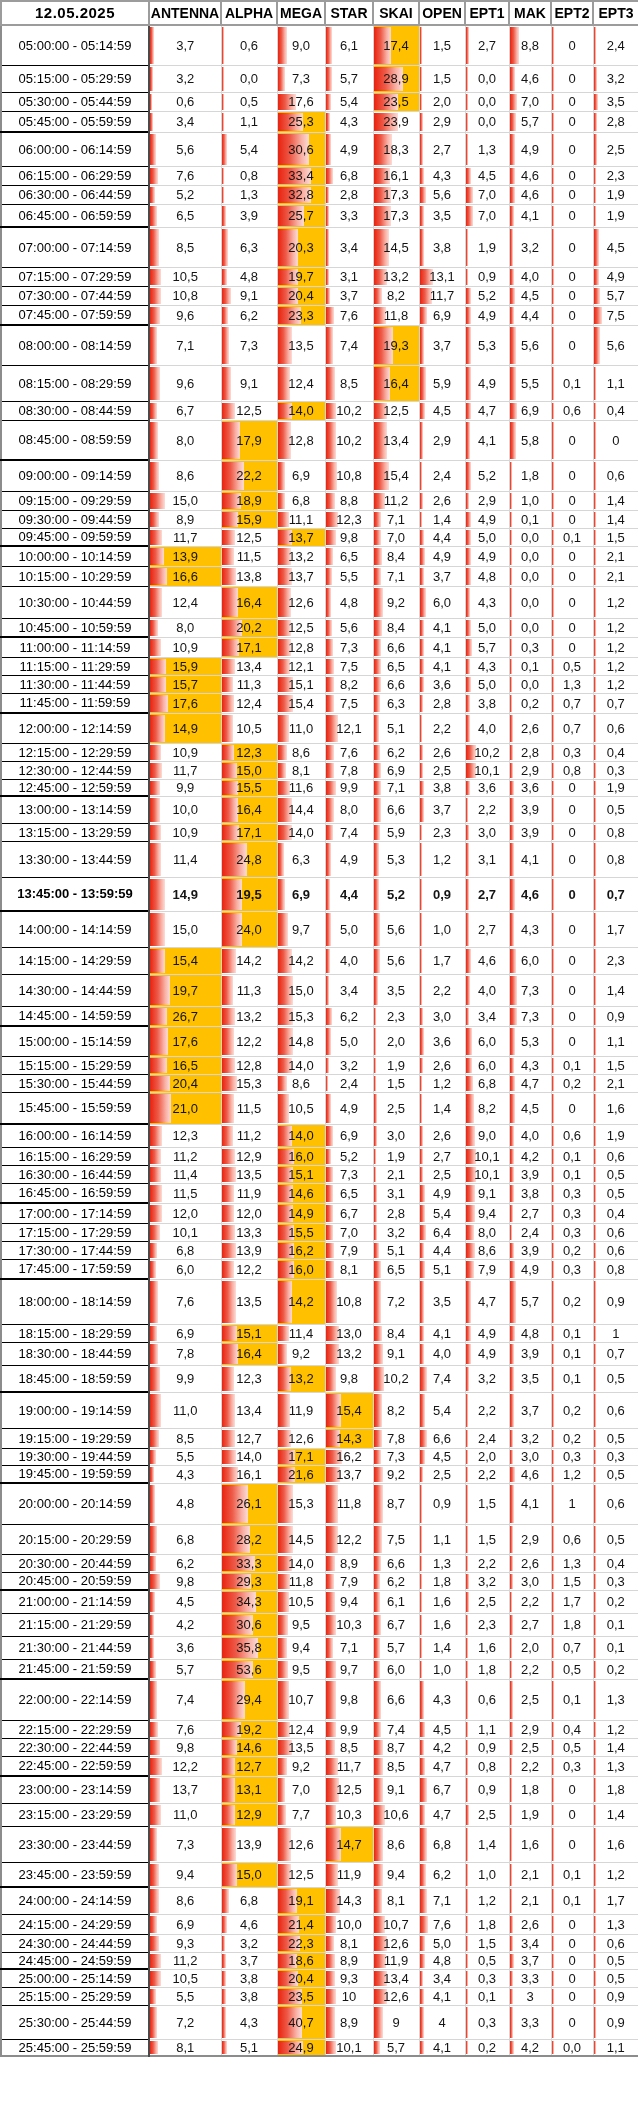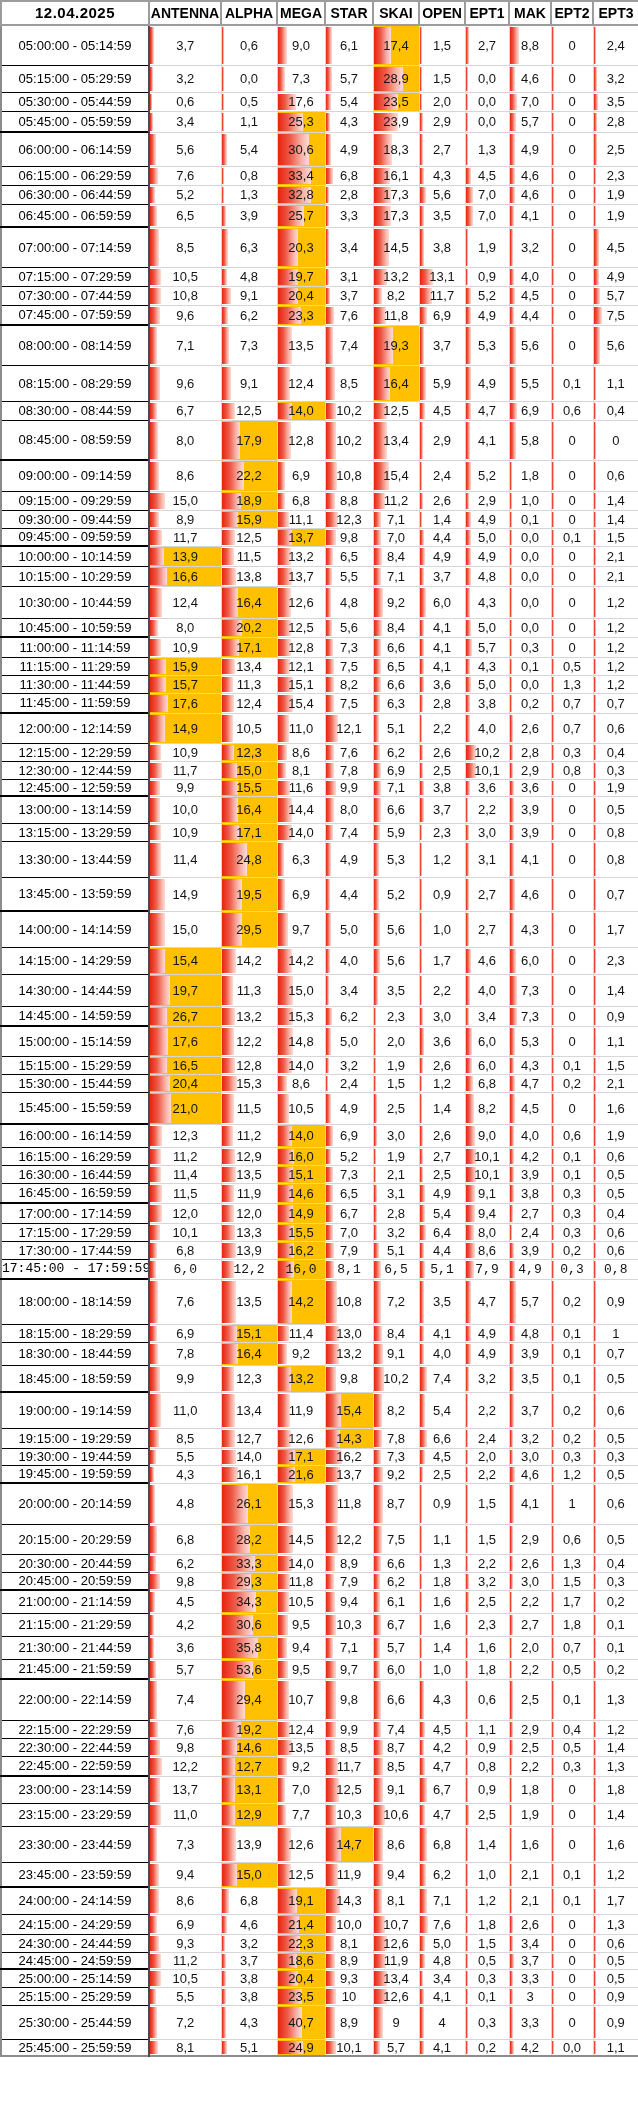--- a/index.html
+++ b/index.html
@@ -62,21 +62,21 @@
     <col style="width:48px">
       <col style="width:46px">
       <col style="width:46px">
     <col style="width:44px">
       <col style="width:42px">
       <col style="width:42px">
     <col style="width:46px">
   </colgroup>
   <thead>
     <tr id="head-row">
-      <th class="date-cell">12.04.2025</th>
+      <th class="date-cell">12.05.2025</th>
     <th>ANTENNA</th>
         <th>ALPHA</th>
         <th>MEGA</th>
         <th>STAR</th>
         <th>SKAI</th>
         <th>OPEN</th>
         <th>EPT1</th>
         <th>MAK</th>
         <th>EPT2</th>
         <th>EPT3</th>
@@ -531,37 +531,37 @@
         <td class="value-cell max-cell"><div class="bar" style="width: 25px;"></div><span class="num">24,8</span></td>
         <td class="value-cell"><div class="bar" style="width: 6px;"></div><span class="num">6,3</span></td>
         <td class="value-cell"><div class="bar" style="width: 5px;"></div><span class="num">4,9</span></td>
         <td class="value-cell"><div class="bar" style="width: 5px;"></div><span class="num">5,3</span></td>
         <td class="value-cell"><div class="bar" style="width: 2px;"></div><span class="num">1,2</span></td>
         <td class="value-cell"><div class="bar" style="width: 3px;"></div><span class="num">3,1</span></td>
         <td class="value-cell"><div class="bar" style="width: 4px;"></div><span class="num">4,1</span></td>
         <td class="value-cell"><div class="bar" style="width: 2px;"></div><span class="num">0</span></td>
         <td class="value-cell"><div class="bar" style="width: 2px;"></div><span class="num">0,8</span></td>
       </tr>
-      <tr style="height: 34px;">
+      <tr style="height: 34px; font-weight: bold;">
         <td class="time-cell">13:45:00 - 13:59:59</td>
         <td class="value-cell"><div class="bar" style="width: 15px;"></div><span class="num">14,9</span></td>
         <td class="value-cell max-cell"><div class="bar" style="width: 20px;"></div><span class="num">19,5</span></td>
         <td class="value-cell"><div class="bar" style="width: 7px;"></div><span class="num">6,9</span></td>
         <td class="value-cell"><div class="bar" style="width: 4px;"></div><span class="num">4,4</span></td>
         <td class="value-cell"><div class="bar" style="width: 5px;"></div><span class="num">5,2</span></td>
         <td class="value-cell"><div class="bar" style="width: 2px;"></div><span class="num">0,9</span></td>
         <td class="value-cell"><div class="bar" style="width: 3px;"></div><span class="num">2,7</span></td>
         <td class="value-cell"><div class="bar" style="width: 5px;"></div><span class="num">4,6</span></td>
         <td class="value-cell"><div class="bar" style="width: 2px;"></div><span class="num">0</span></td>
         <td class="value-cell"><div class="bar" style="width: 2px;"></div><span class="num">0,7</span></td>
       </tr>
       <tr class="hour-start" style="height: 36px;">
         <td class="time-cell">14:00:00 - 14:14:59</td>
         <td class="value-cell"><div class="bar" style="width: 15px;"></div><span class="num">15,0</span></td>
-        <td class="value-cell max-cell"><div class="bar" style="width: 20px;"></div><span class="num">29,5</span></td>
+        <td class="value-cell max-cell"><div class="bar" style="width: 20px;"></div><span class="num">24,0</span></td>
         <td class="value-cell"><div class="bar" style="width: 10px;"></div><span class="num">9,7</span></td>
         <td class="value-cell"><div class="bar" style="width: 5px;"></div><span class="num">5,0</span></td>
         <td class="value-cell"><div class="bar" style="width: 6px;"></div><span class="num">5,6</span></td>
         <td class="value-cell"><div class="bar" style="width: 2px;"></div><span class="num">1,0</span></td>
         <td class="value-cell"><div class="bar" style="width: 3px;"></div><span class="num">2,7</span></td>
         <td class="value-cell"><div class="bar" style="width: 4px;"></div><span class="num">4,3</span></td>
         <td class="value-cell"><div class="bar" style="width: 2px;"></div><span class="num">0</span></td>
         <td class="value-cell"><div class="bar" style="width: 2px;"></div><span class="num">1,7</span></td>
       </tr>
       <tr style="height: 27px;">
@@ -739,21 +739,21 @@
         <td class="value-cell"><div class="bar" style="width: 14px;"></div><span class="num">13,9</span></td>
         <td class="value-cell max-cell"><div class="bar" style="width: 16px;"></div><span class="num">16,2</span></td>
         <td class="value-cell"><div class="bar" style="width: 8px;"></div><span class="num">7,9</span></td>
         <td class="value-cell"><div class="bar" style="width: 5px;"></div><span class="num">5,1</span></td>
         <td class="value-cell"><div class="bar" style="width: 4px;"></div><span class="num">4,4</span></td>
         <td class="value-cell"><div class="bar" style="width: 9px;"></div><span class="num">8,6</span></td>
         <td class="value-cell"><div class="bar" style="width: 4px;"></div><span class="num">3,9</span></td>
         <td class="value-cell"><div class="bar" style="width: 2px;"></div><span class="num">0,2</span></td>
         <td class="value-cell"><div class="bar" style="width: 2px;"></div><span class="num">0,6</span></td>
       </tr>
-      <tr style="height: 20px; font-family: Liberation Mono, monospace;">
+      <tr style="height: 20px;">
         <td class="time-cell">17:45:00 - 17:59:59</td>
         <td class="value-cell"><div class="bar" style="width: 6px;"></div><span class="num">6,0</span></td>
         <td class="value-cell"><div class="bar" style="width: 12px;"></div><span class="num">12,2</span></td>
         <td class="value-cell max-cell"><div class="bar" style="width: 16px;"></div><span class="num">16,0</span></td>
         <td class="value-cell"><div class="bar" style="width: 8px;"></div><span class="num">8,1</span></td>
         <td class="value-cell"><div class="bar" style="width: 7px;"></div><span class="num">6,5</span></td>
         <td class="value-cell"><div class="bar" style="width: 5px;"></div><span class="num">5,1</span></td>
         <td class="value-cell"><div class="bar" style="width: 8px;"></div><span class="num">7,9</span></td>
         <td class="value-cell"><div class="bar" style="width: 5px;"></div><span class="num">4,9</span></td>
         <td class="value-cell"><div class="bar" style="width: 2px;"></div><span class="num">0,3</span></td>

